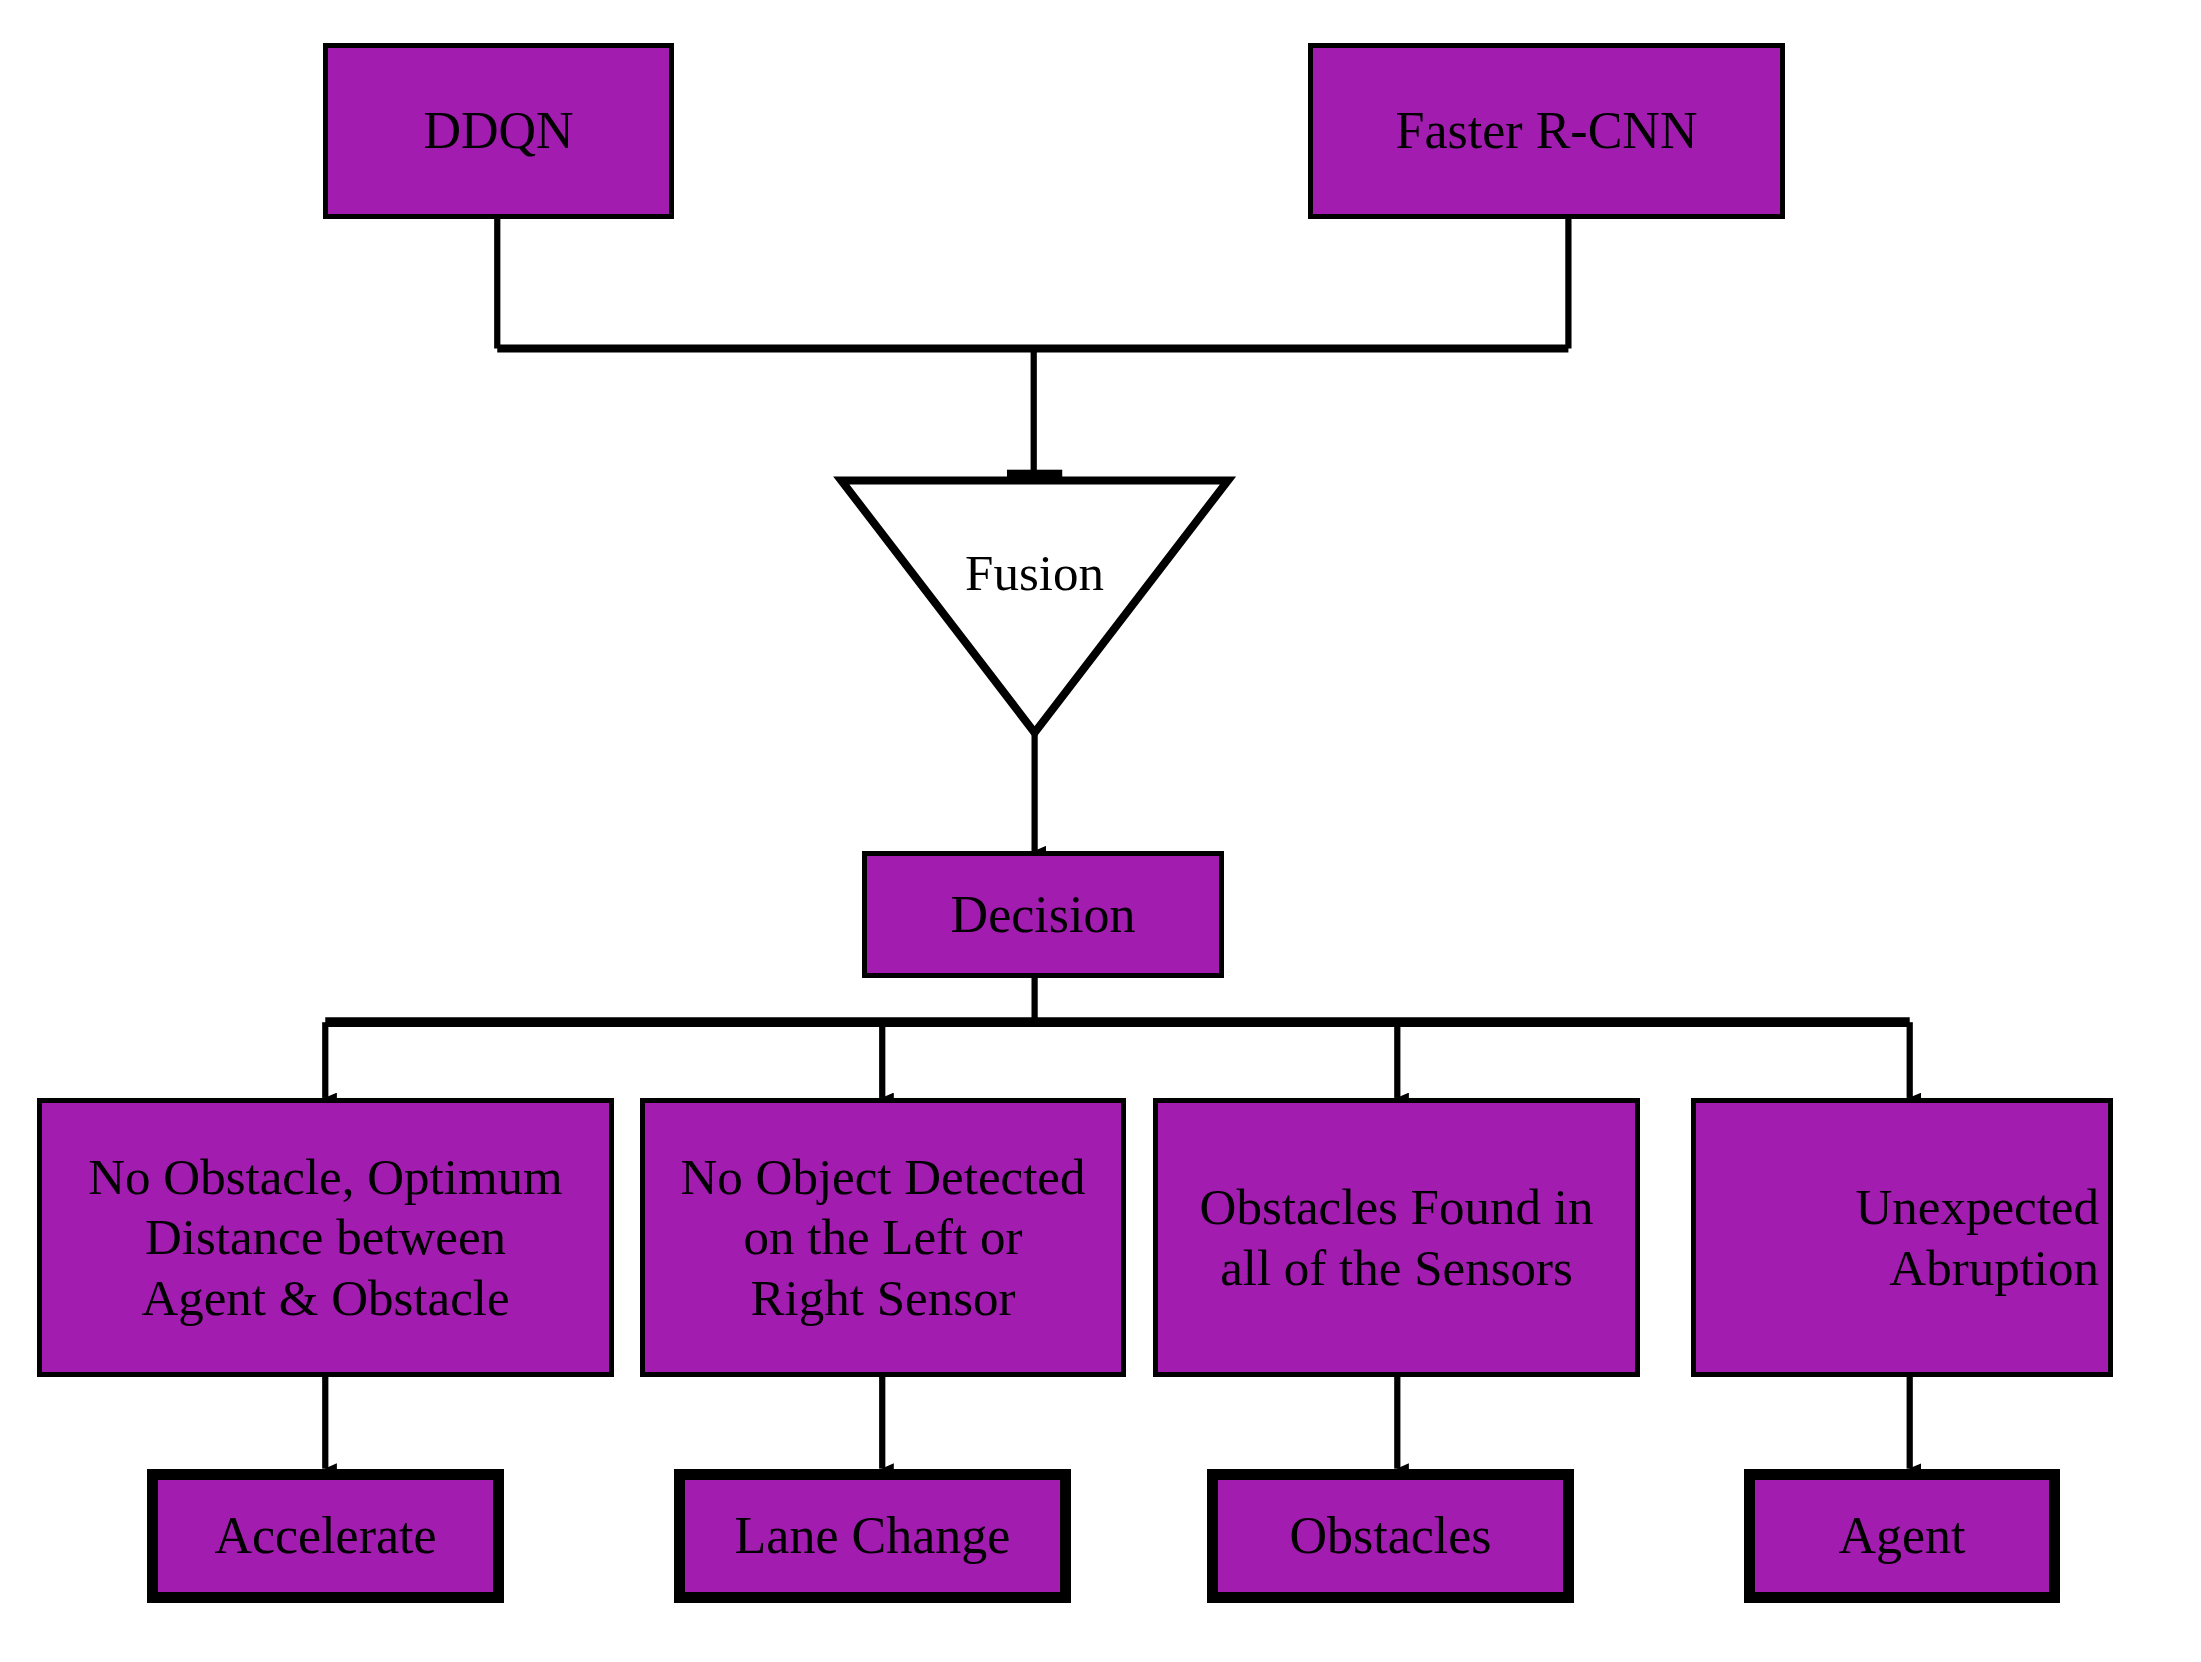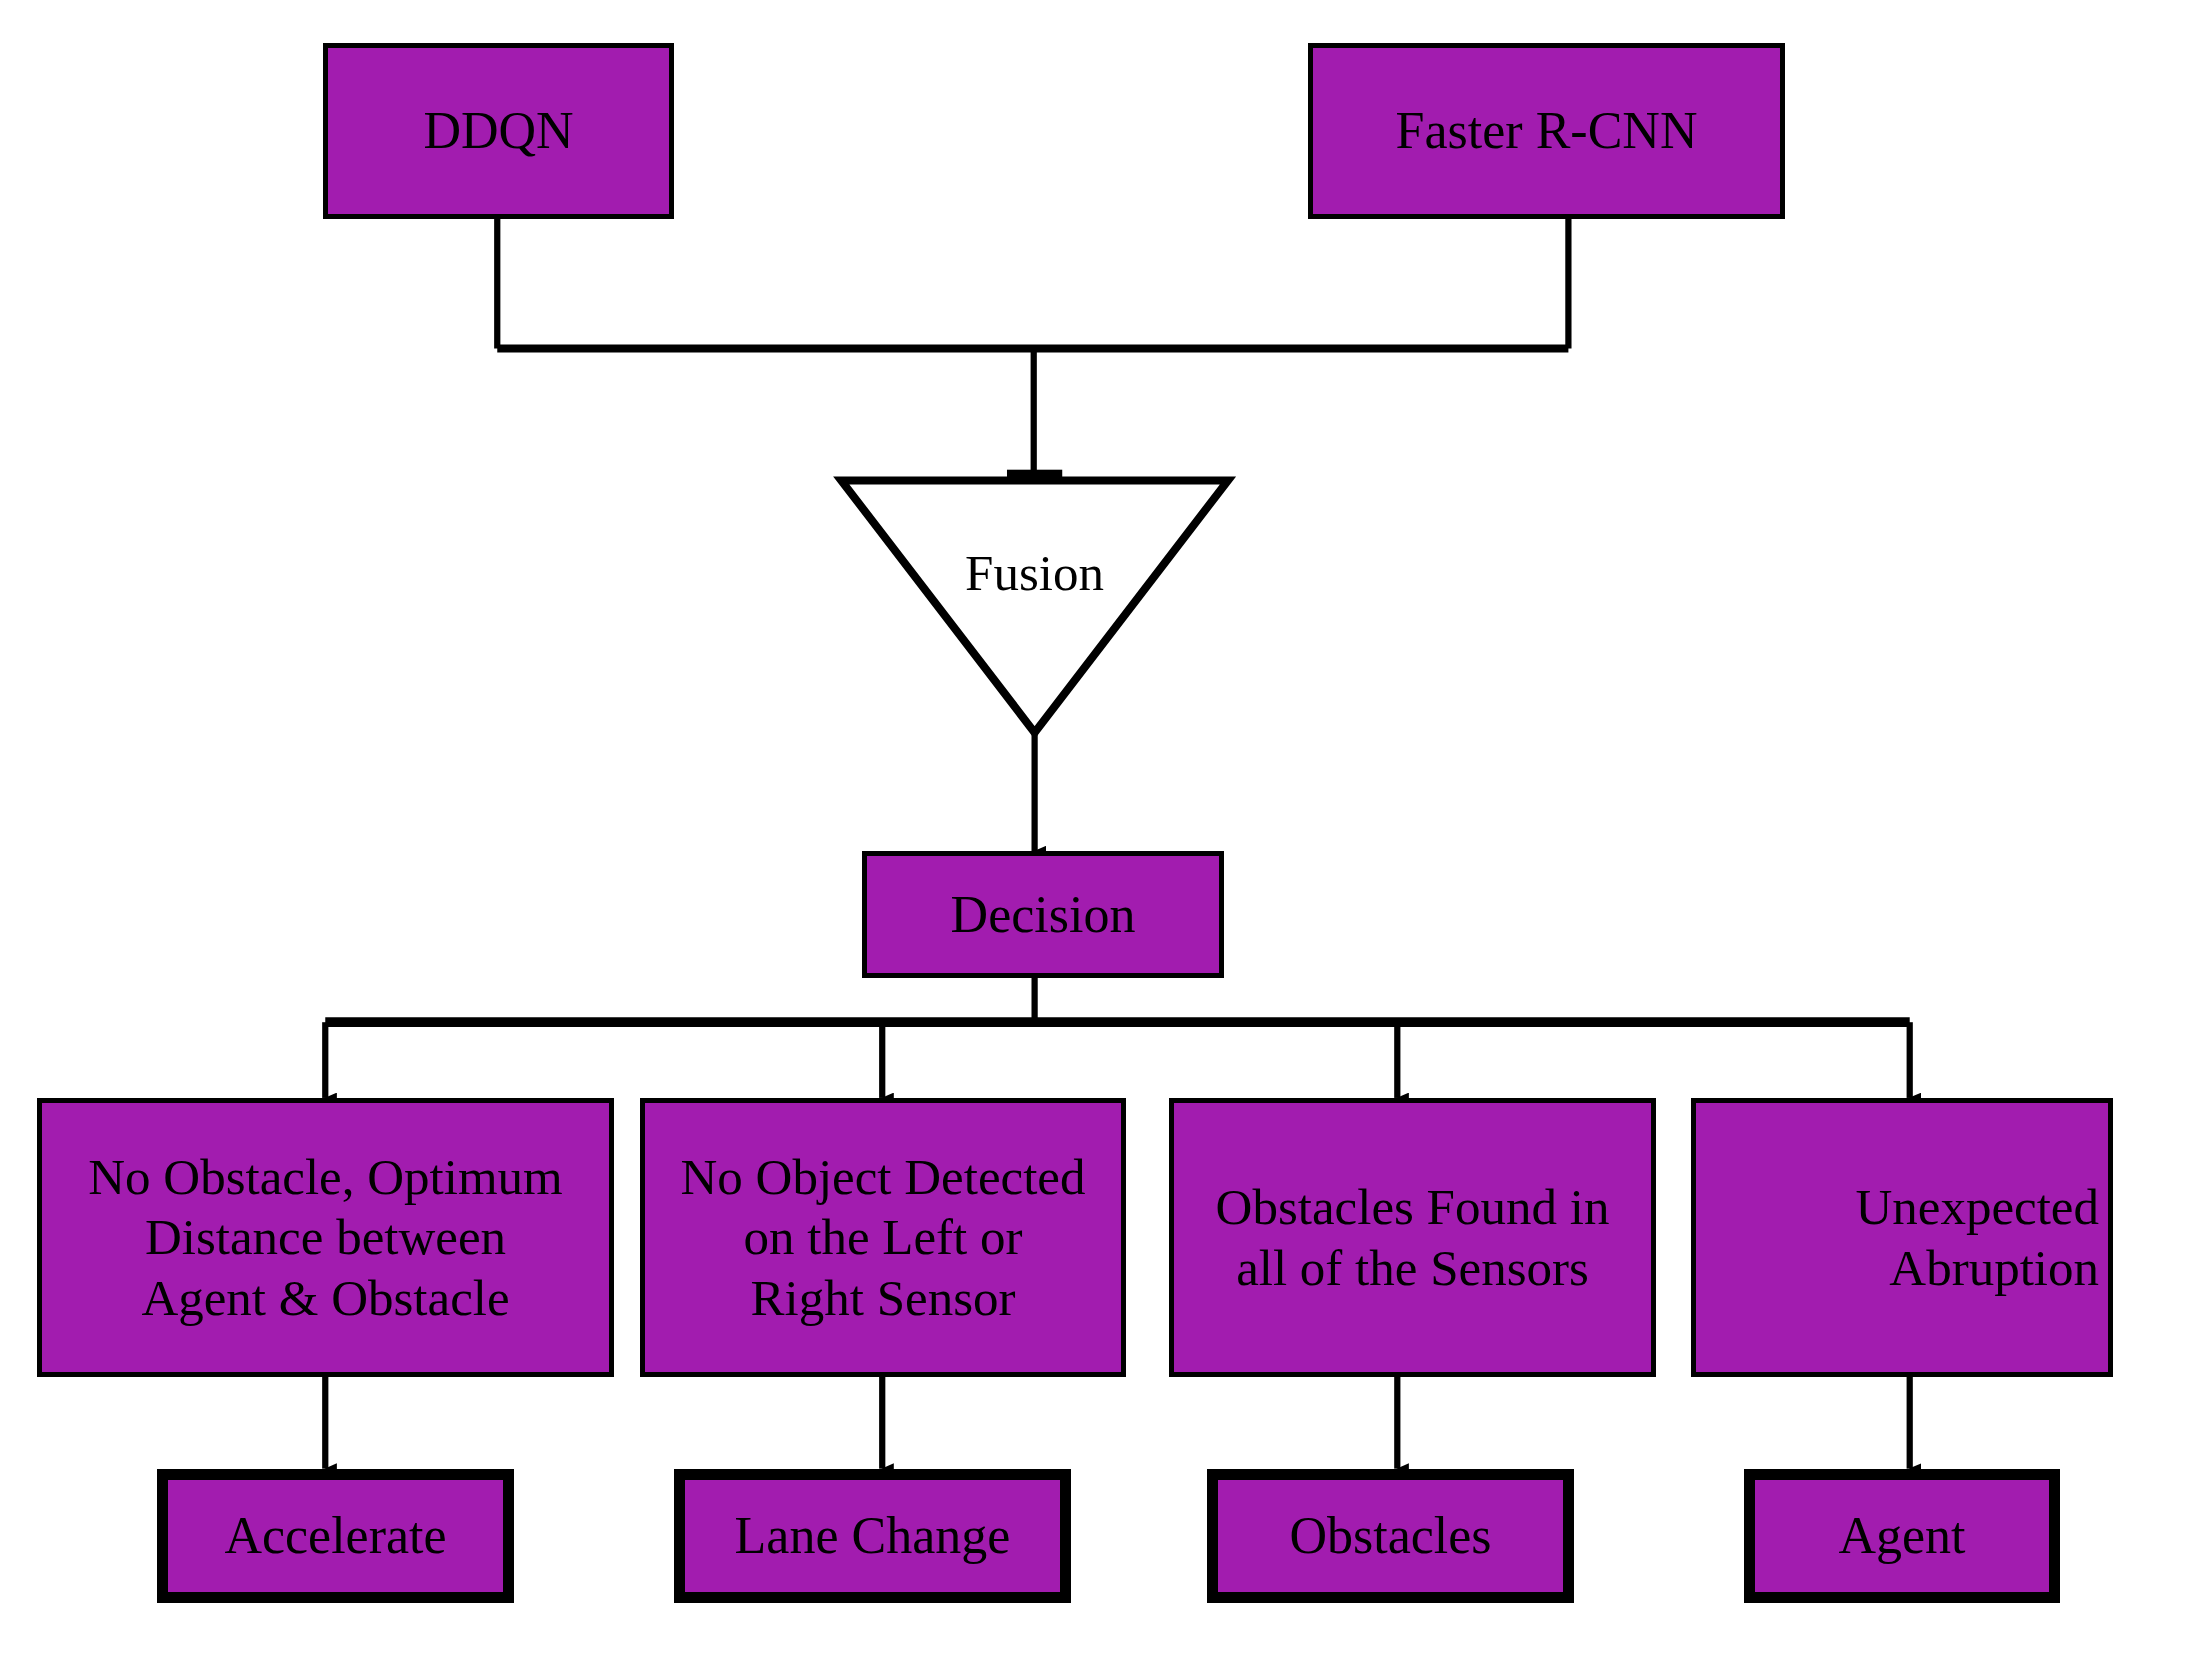--- a/index.html
+++ b/index.html
@@ -120,31 +120,31 @@
 Distance between
 Agent &amp; Obstacle</span>
   </div>
 
   <div class="node node-thin" style="left:640px; top:1098px; width:486px; height:279px;">
     <span class="node-text t-cond">No Object Detected
 on the Left or
 Right Sensor</span>
   </div>
 
-  <div class="node node-thin" style="left:1153px; top:1098px; width:487px; height:279px;margin-left:16px;">
+  <div class="node node-thin" style="left:1153px; top:1098px; width:487px; height:279px;">
     <span class="node-text t-cond">Obstacles Found in
 all of the Sensors</span>
   </div>
 
   <div class="node node-thin" style="left:1691px; top:1098px; width:422px; height:279px;text-align:right;">
     <span class="node-text t-cond">Unexpected
 Abruption</span>
   </div>
 
-  <div class="node node-thick" style="left:157px; top:1469px; width:357px; height:134px;">
+  <div class="node node-thick" style="left:147px; top:1469px; width:357px; height:134px;">
     <span class="node-text t-action">Accelerate</span>
   </div>
 
   <div class="node node-thick" style="left:674px; top:1469px; width:397px; height:134px;">
     <span class="node-text t-action">Lane Change</span>
   </div>
 
   <div class="node node-thick" style="left:1207px; top:1469px; width:367px; height:134px;">
     <span class="node-text t-action">Obstacles</span>
   </div>

